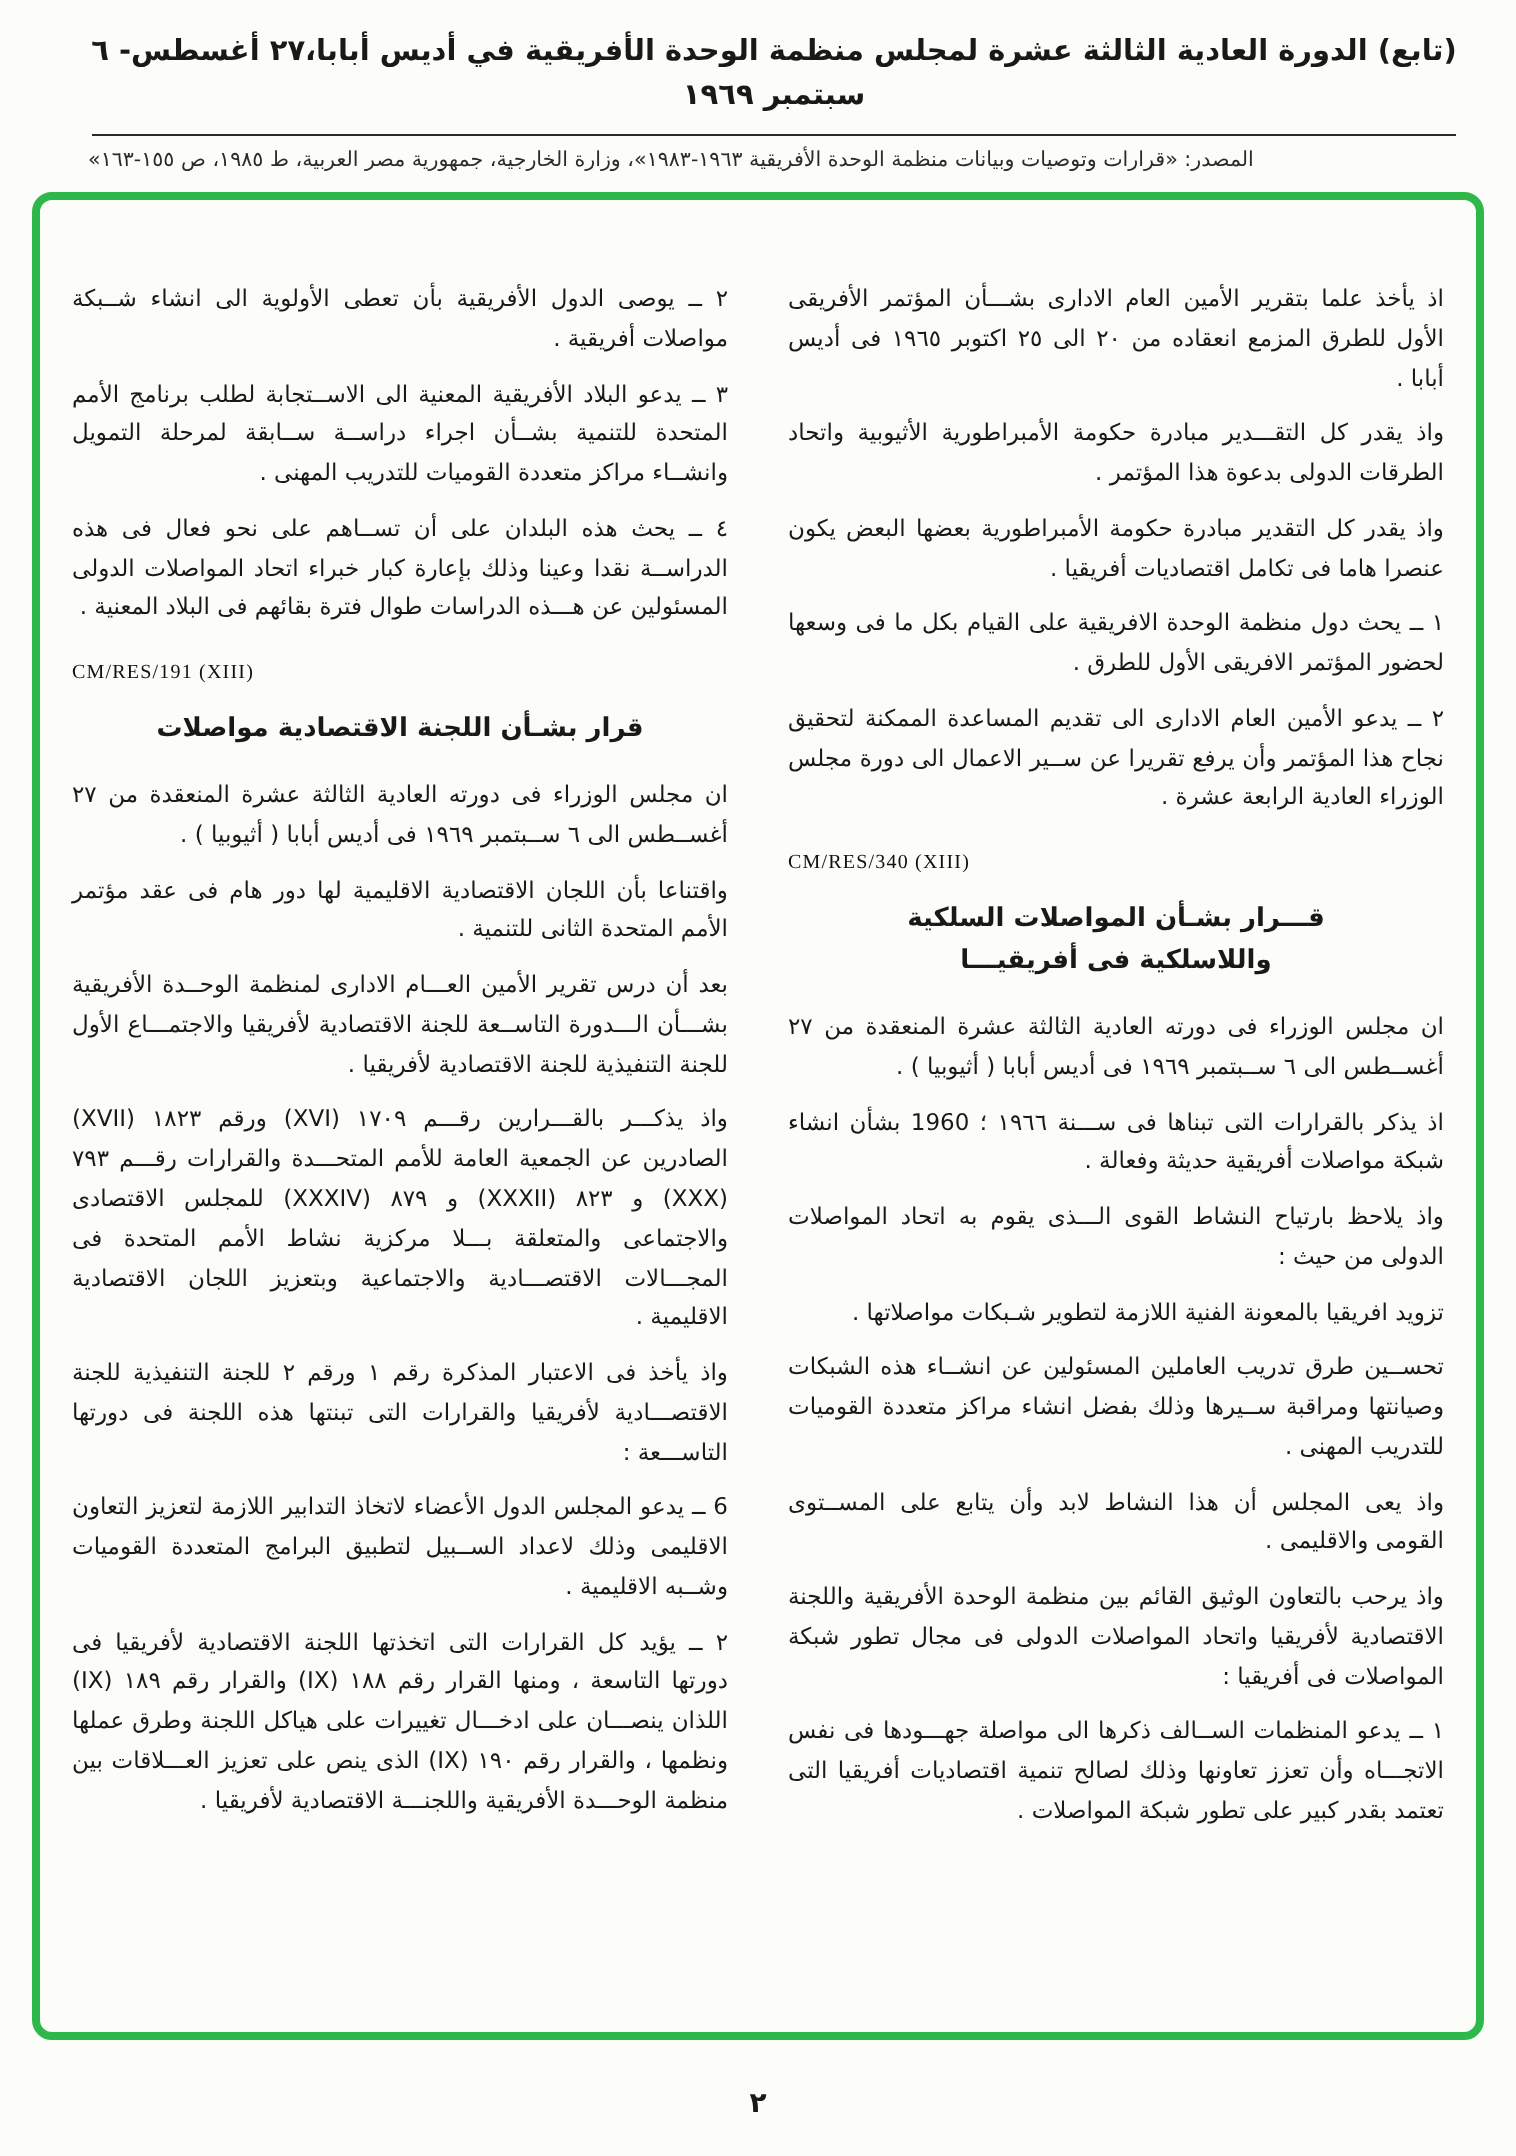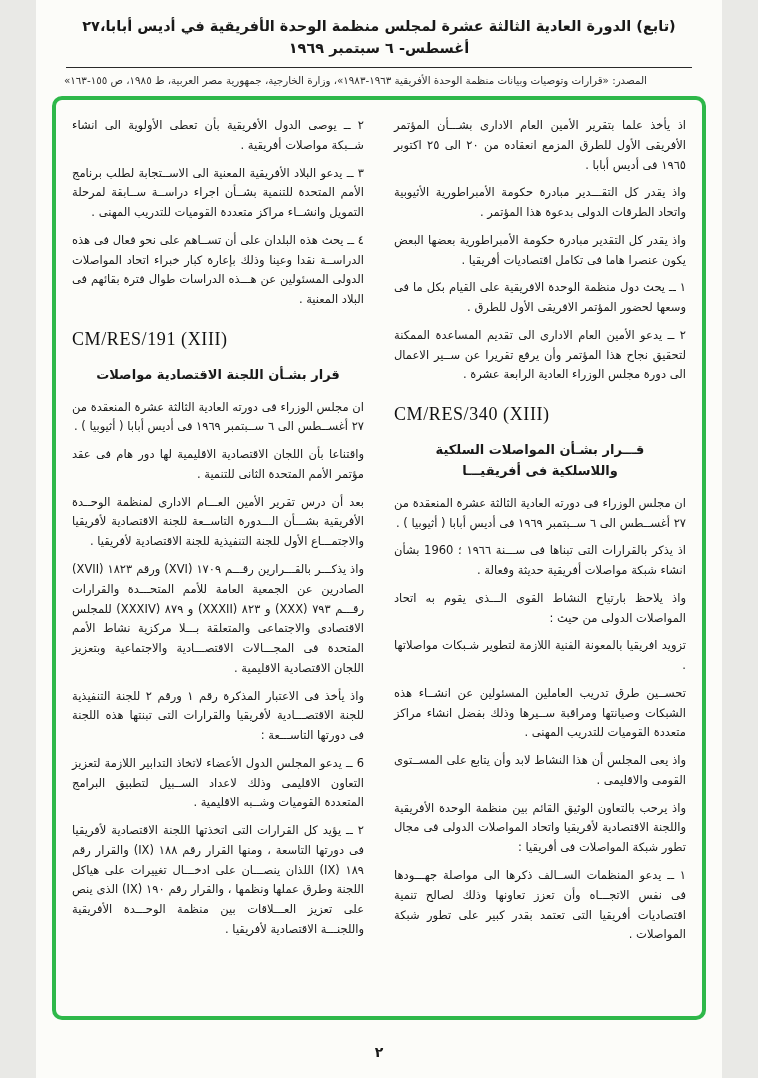--- a/index.html
+++ b/index.html
@@ -2,28 +2,29 @@
 <html lang="ar" style="--accent-green: #2eb84a;"><head>
 <meta charset="utf-8">
 <style>
   html, body {
     margin: 0;
     padding: 0;
     background: #e9e9e6;
   }
   .page {
     position: relative;
-    width: 686px;
+    width: 758px;
     height: 1078px;
     margin: 0 auto;
     background: #fcfcf9;
     font-family: "DejaVu Sans", sans-serif;
     color: #191919;
     overflow: hidden;
     box-sizing: border-box;
+    padding-left: 16px;
   }
   
   .doc-header {
     direction: rtl;
     padding: 16px 28px 0 28px;
   }
   .header-title {
     text-align: center;
     font-weight: bold;
     font-size: 14.5px;
@@ -61,29 +62,30 @@
     direction: rtl;
     gap: 30px;
     height: 100%;
   }
   .col {
     flex: 1 1 0;
     direction: rtl;
     text-align: justify;
     font-size: 11.5px;
     line-height: 1.72;
+    margin-top: 24px;
   }
   .para {
     margin: 0 0 8px 0;
   }
   .ref {
     direction: ltr;
     text-align: left;
     font-family: "Liberation Serif", serif;
-    font-size: 18px;
+    font-size: 10px;
     letter-spacing: 0.6px;
     margin: 14px 0 10px 0;
     color: #111;
   }
   .res-title {
     text-align: center;
     font-weight: bold;
     font-size: 13px;
     line-height: 1.6;
     margin: 4px 0 12px 0;

